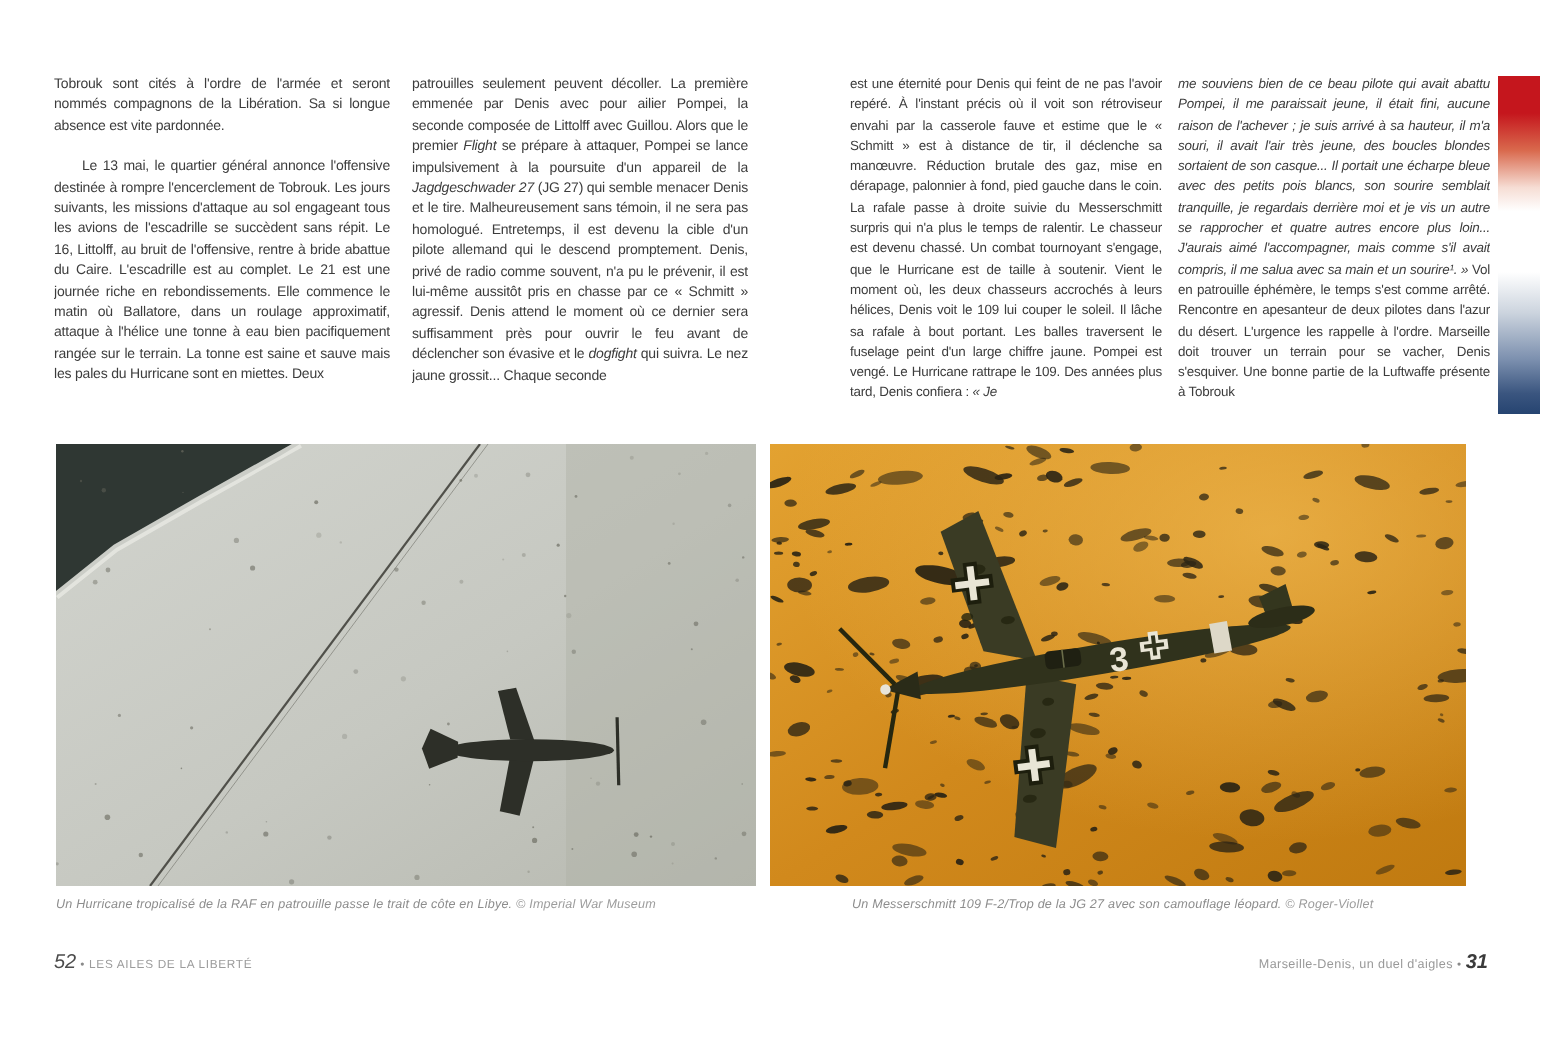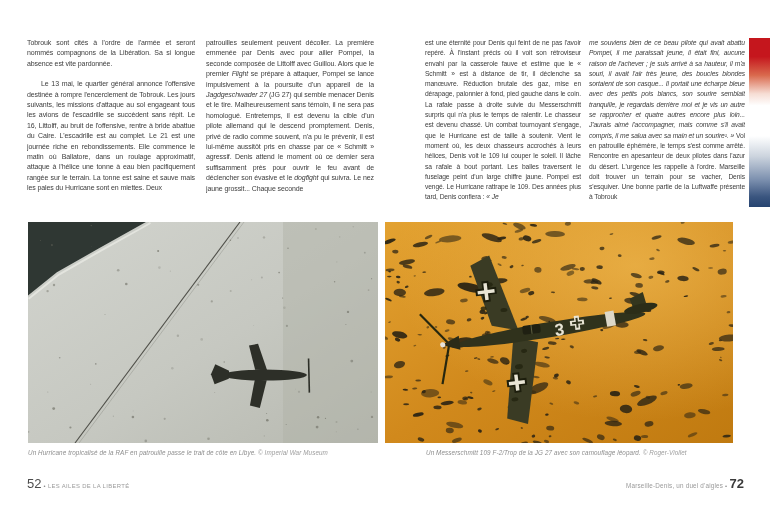--- a/index.html
+++ b/index.html
@@ -31,21 +31,21 @@
     position:absolute;top:449px;font-size:6.3px;font-style:italic;color:#8d8d8d;
     letter-spacing:0.1px;white-space:nowrap;
   }
   #capL{left:28px;}
   #capR{left:426px;}
   .credit{color:#9d9d9d;}
   
   .footer{position:absolute;top:476px;font-size:5.9px;color:#9b9b9b;letter-spacing:0.35px;white-space:nowrap;}
   #footL{left:27px;}
   #footR{right:27px;text-align:right;}
-  .pagenum{font-size:13px;color:#4c4c4c;letter-spacing:0;}
+  .pagenum{font-size:10px;color:#4c4c4c;letter-spacing:0;font-style:italic;}
   .pagenum-bold{font-weight:bold;color:#3a3a3a;}
   .chapter{color:#999999;letter-spacing:0.2px;font-size:6.3px;}
   .sep{color:#8a8a8a;padding:0 2px;}
   
   #flagbar{
     position:absolute;left:749px;top:38px;width:21px;height:169px;
     background:linear-gradient(180deg,
       #c5161d 0%, #c5161d 11%, #d9694d 22%, #f6ddd4 33%, #ffffff 40%,
       #ffffff 58%, #ccd4de 70%, #7b8fae 84%, #3a557f 94%, #264471 100%);
   }
@@ -437,14 +437,14 @@
   <span>Un Hurricane tropicalisé de la RAF en patrouille passe le trait de côte en Libye. </span><span class="credit">© Imperial War Museum</span>
 </div>
 <div id="capR" class="caption">
   <span>Un Messerschmitt 109 F-2/Trop de la JG 27 avec son camouflage léopard. </span><span class="credit">© Roger-Viollet</span>
 </div>
 
 <div id="footL" class="footer">
   <span class="pagenum">52</span><span class="sep">•</span><span>LES AILES DE LA LIBERTÉ</span>
 </div>
 <div id="footR" class="footer">
-  <span class="chapter">Marseille-Denis, un duel d'aigles</span><span class="sep">•</span><span class="pagenum pagenum-bold">72</span>
+  <span class="chapter">Marseille-Denis, un duel d'aigles</span><span class="sep">•</span><span class="pagenum pagenum-bold">31</span>
 </div>
 
 </body></html>

